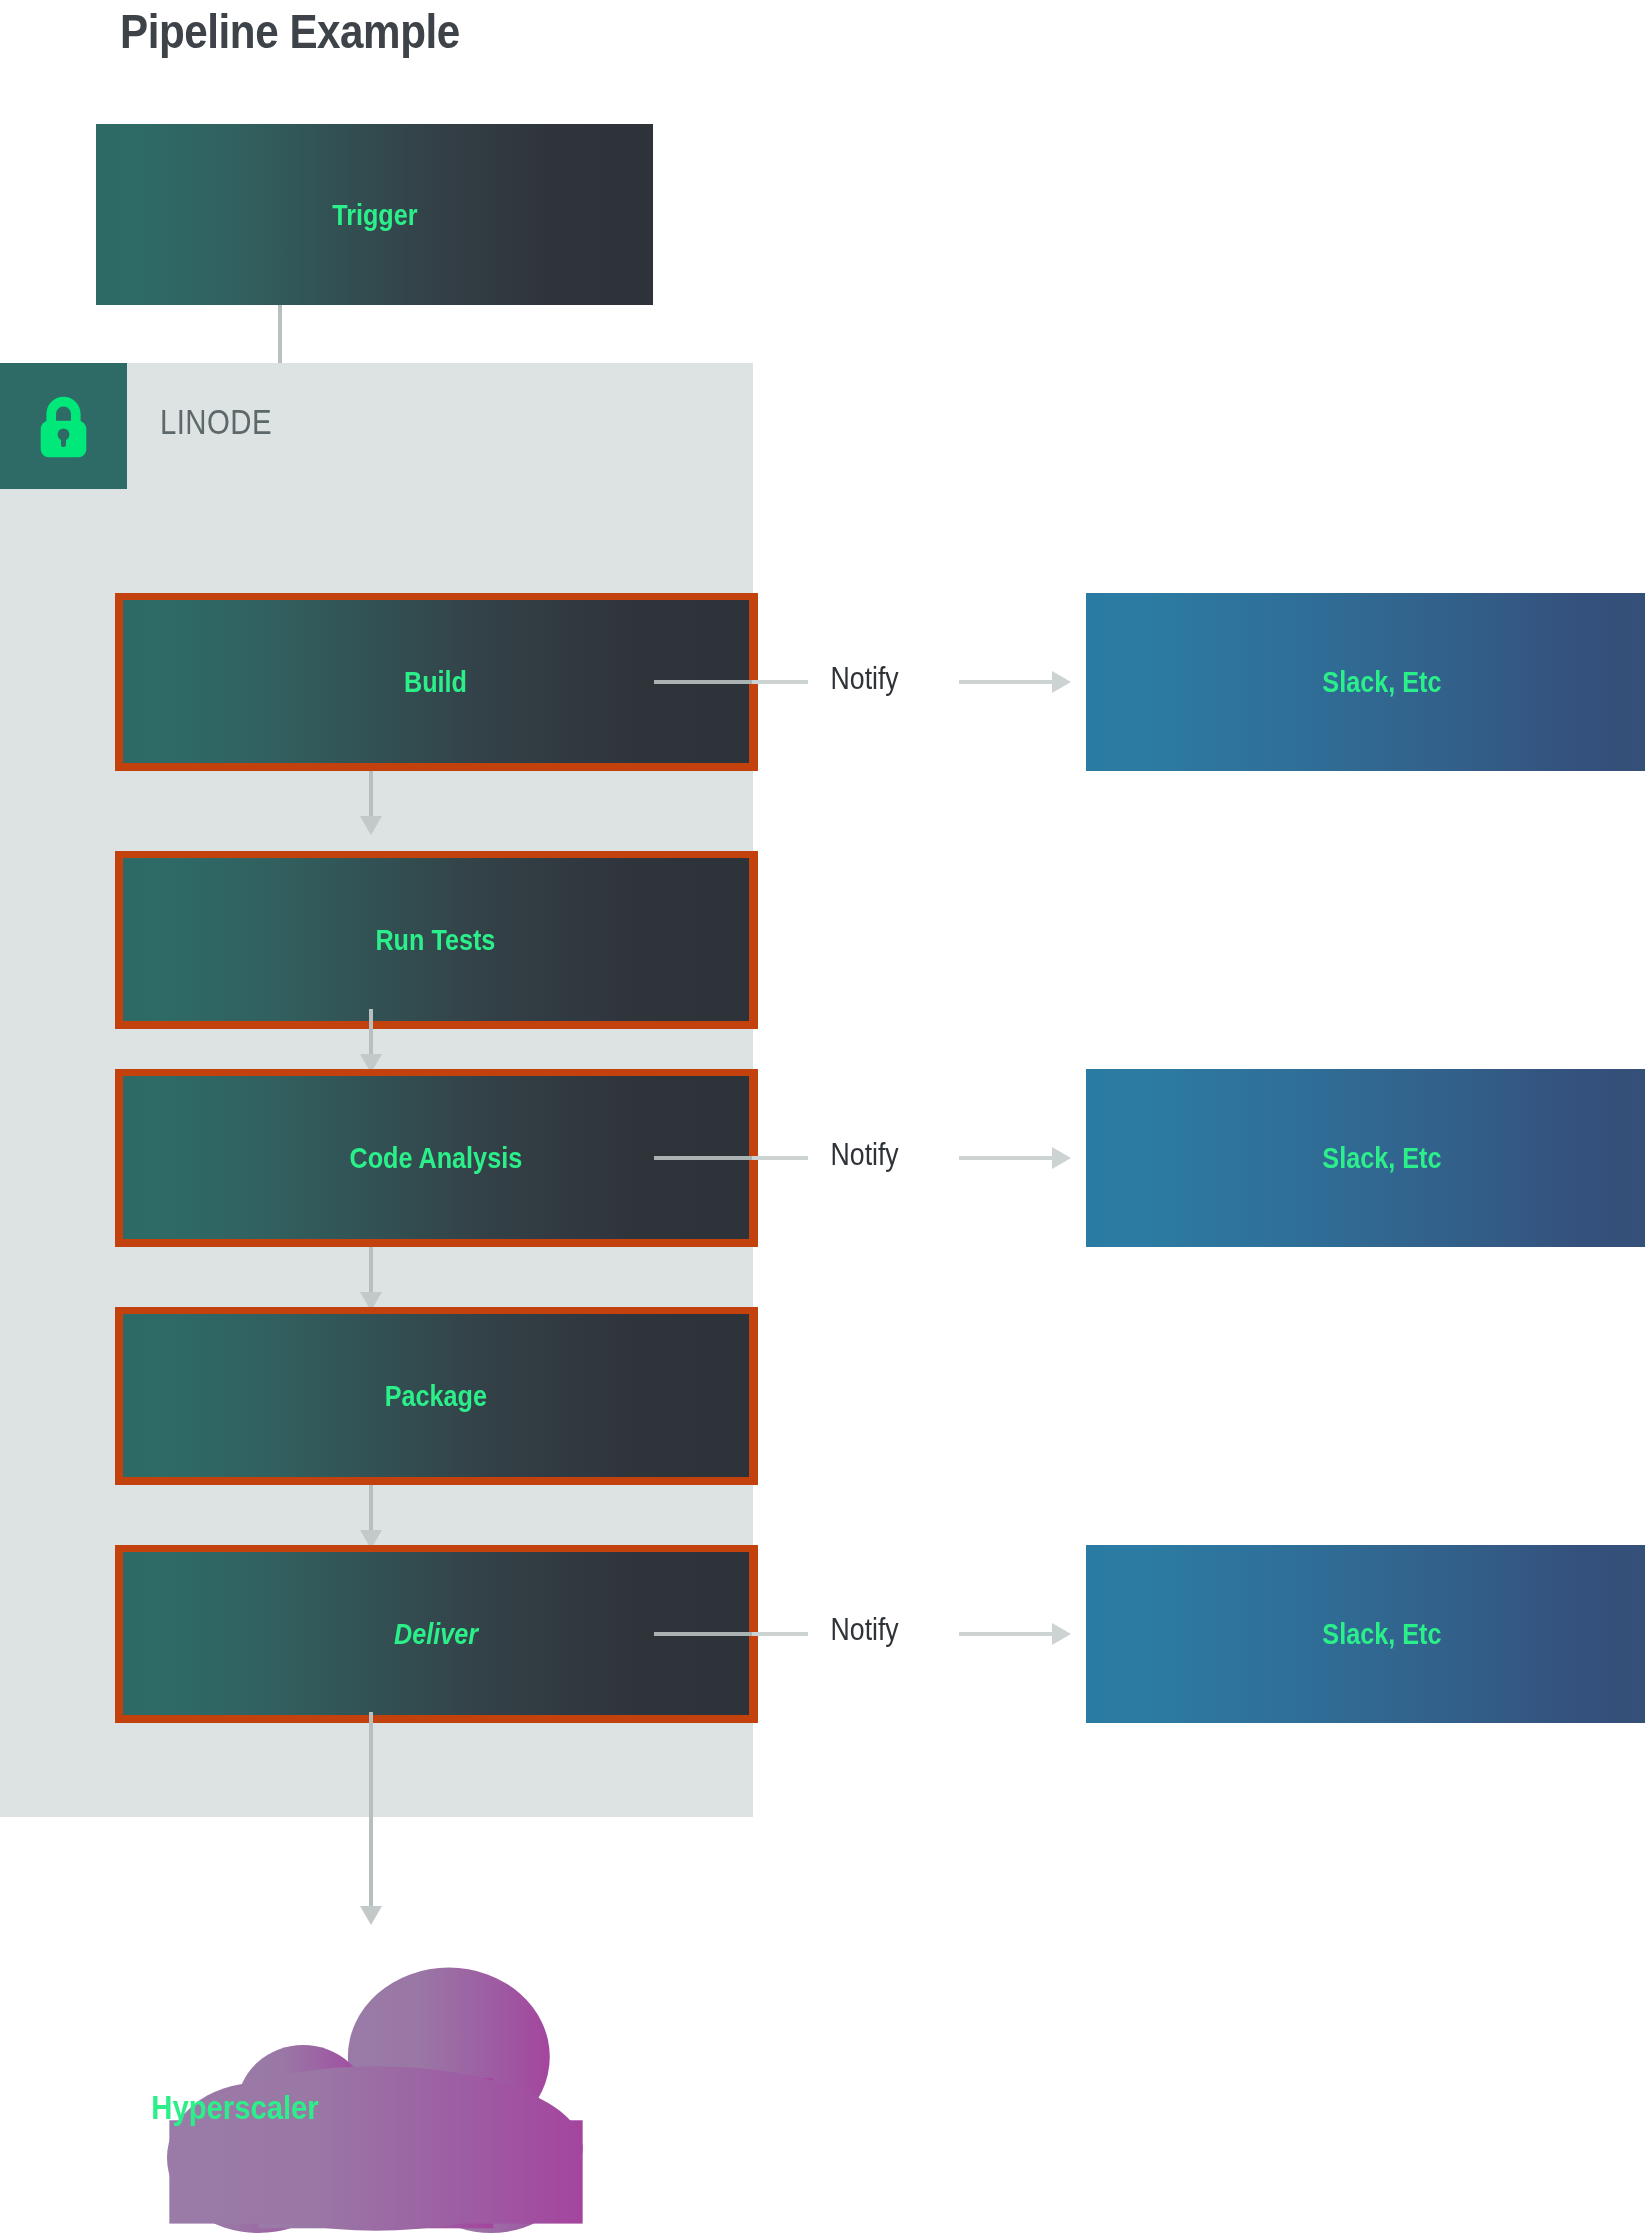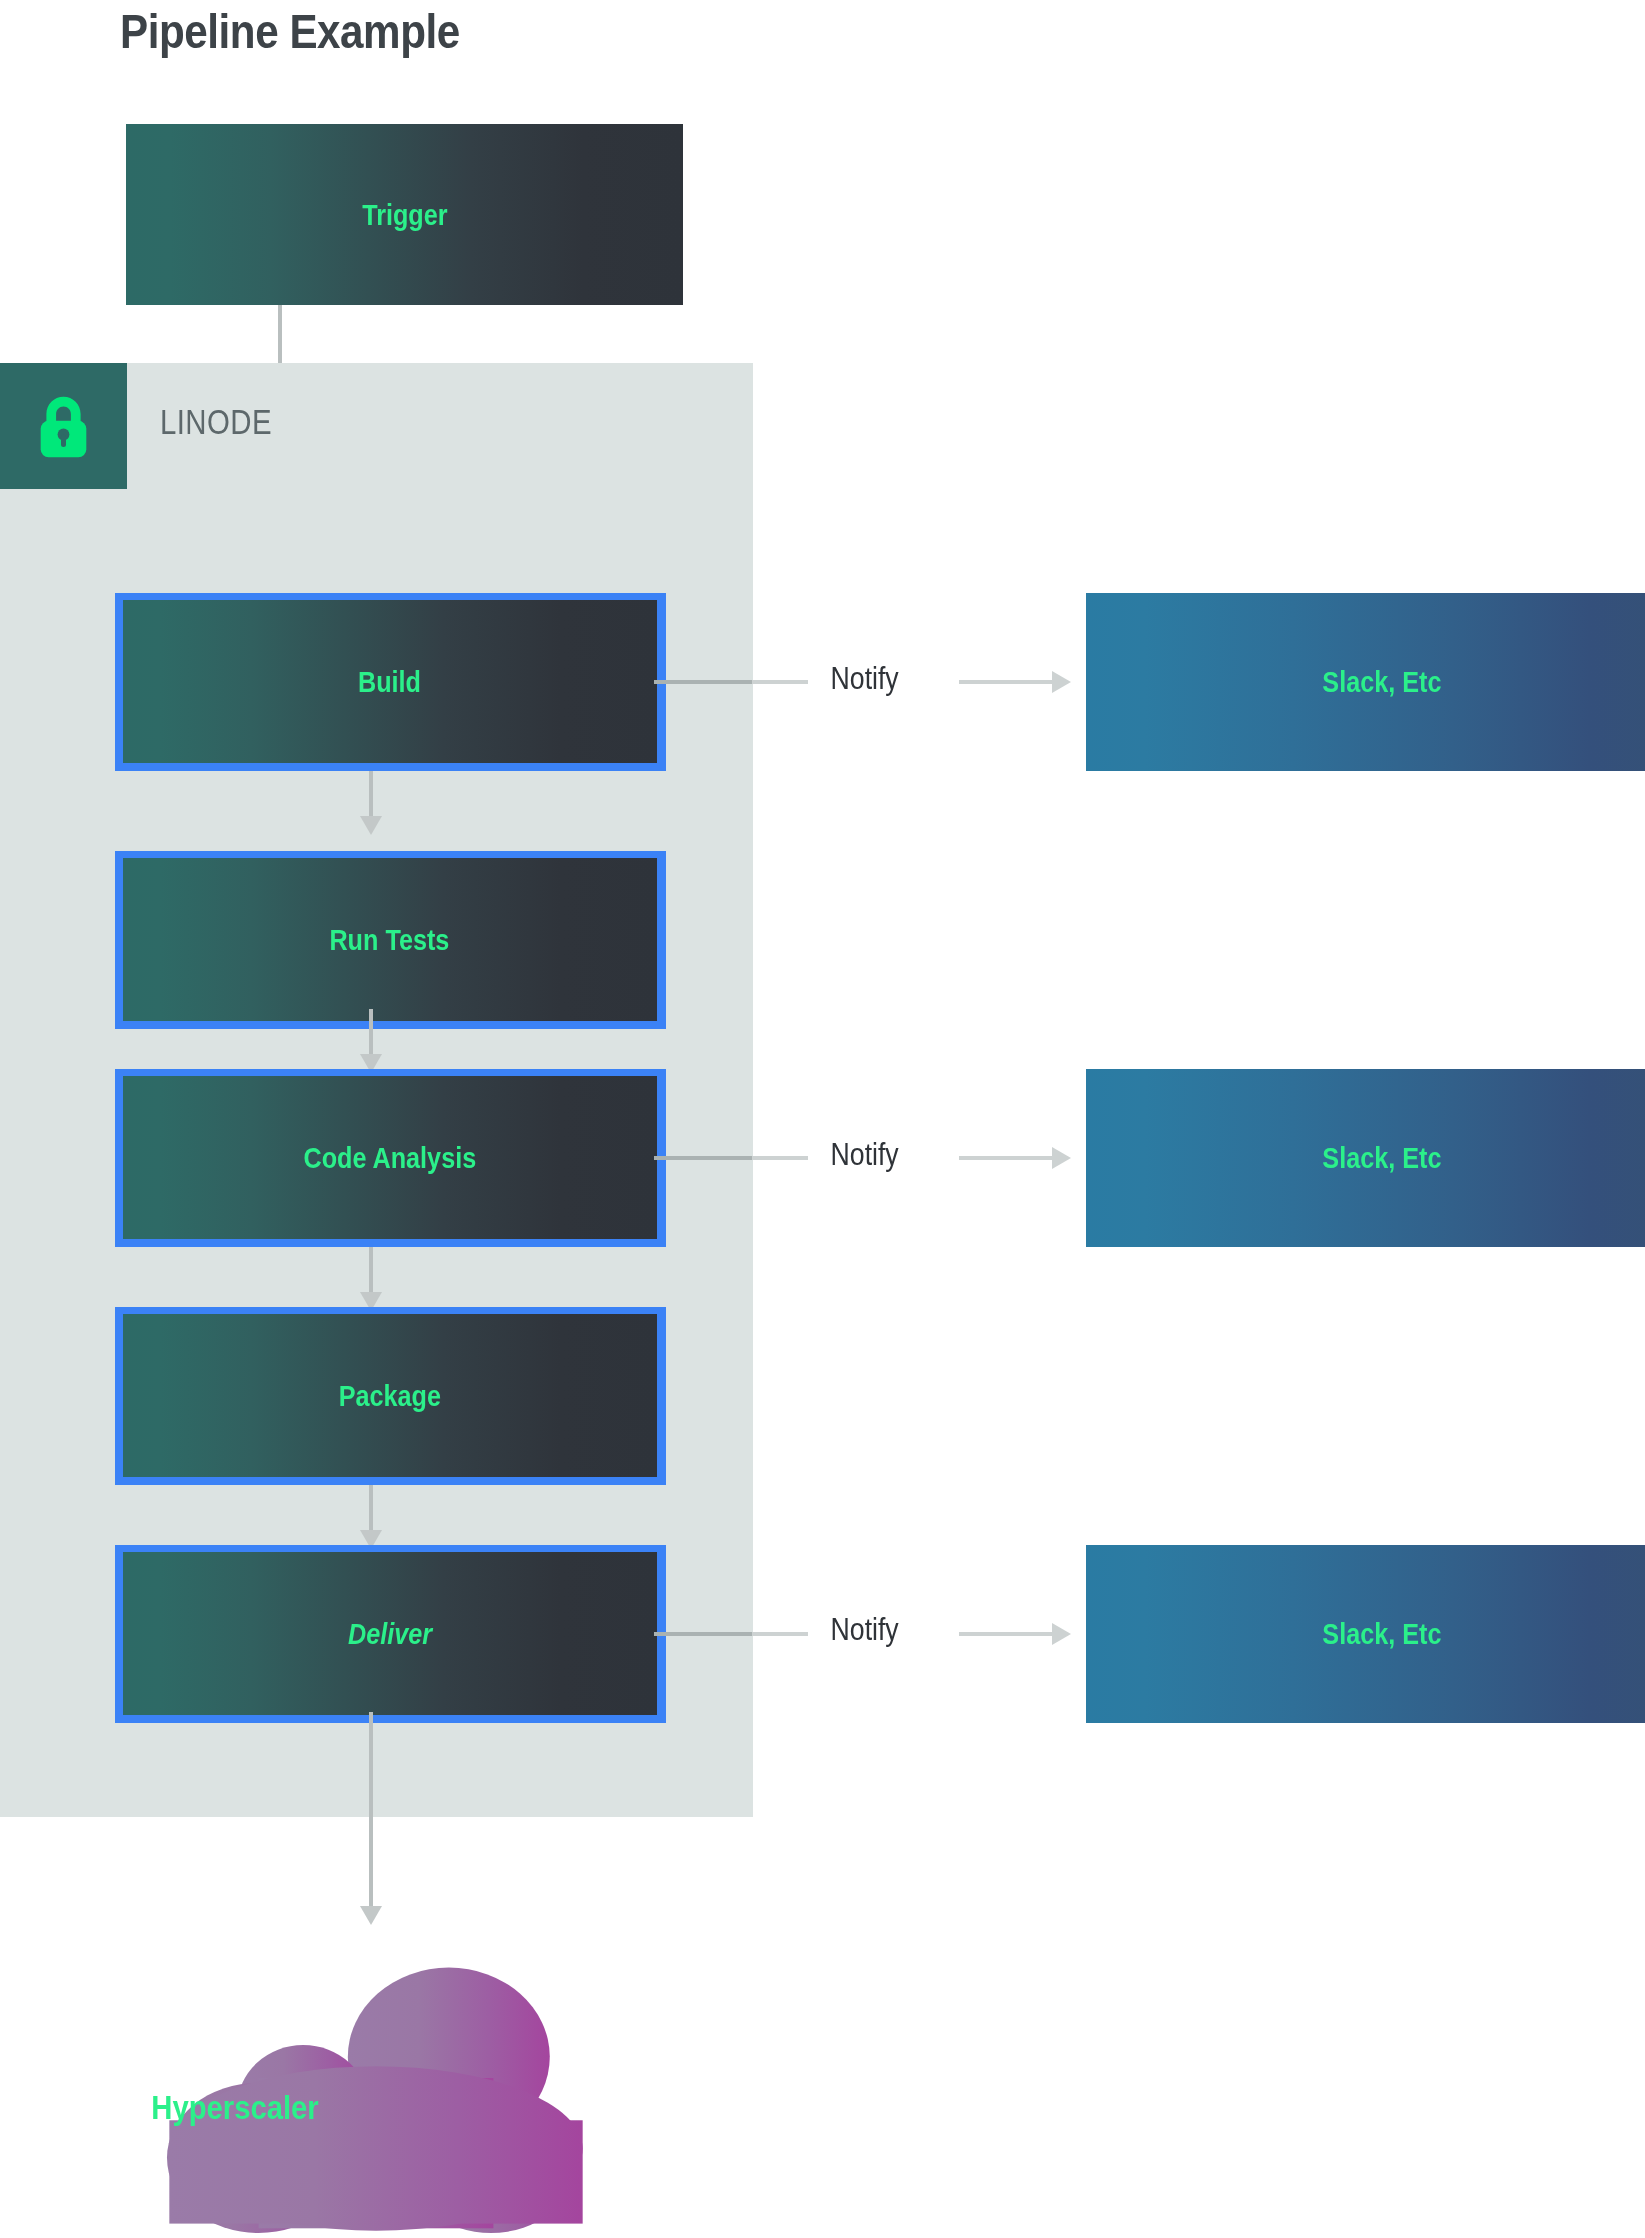--- a/index.html
+++ b/index.html
@@ -11,21 +11,21 @@
     position:absolute;left:120px;top:2.8px;
     font-size:49px;font-weight:bold;color:#3d4348;
     letter-spacing:-0.5px;white-space:nowrap;
     transform:scaleX(0.86);transform-origin:left center;
   }
 
   
   #trigger-box{
     position:absolute;left:96px;top:124px;width:557px;height:181px;
     background:linear-gradient(90deg,#2d6a66 0%,#2e6a66 8%,#31605f 26%,#333f46 62%,#2f343b 82%,#2e333a 100%);
-    display:flex;align-items:center;justify-content:center;margin-left:30px;
+    display:flex;align-items:center;justify-content:center;
   }
   .node-label{
     color:#2bf08a;font-weight:bold;font-size:30px;
     transform:scaleX(0.84);transform-origin:center;
     white-space:nowrap;letter-spacing:0px;
   }
 
   
   #linode-panel{
     position:absolute;left:0;top:363px;width:753px;height:1454px;
@@ -37,22 +37,22 @@
   }
   #lock-icon{position:absolute;left:27px;top:27px;}
   #linode-label{
     position:absolute;left:160px;top:402px;
     font-size:35px;color:#5d686b;letter-spacing:0.5px;
     transform:scaleX(0.84);transform-origin:left center;white-space:nowrap;
   }
 
   
   .stage-frame{
-    position:absolute;left:115px;width:551px;height:178px;
-    background:#3b82f6;padding:7px 9px 8px 7.5px;box-sizing:border-box;
+    position:absolute;left:115px;width:643px;height:178px;
+    background:#c2410c;padding:7px 9px 8px 7.5px;box-sizing:border-box;
   }
   .stage-inner{
     width:100%;height:100%;
     background:linear-gradient(90deg,#2d6a66 0%,#2e6a66 7%,#31605f 24%,#333f46 60%,#2f343b 82%,#2e333a 100%);
     display:flex;align-items:center;justify-content:center;
   }
 
   
   .slack-box{
     position:absolute;left:1086px;width:592px;height:178px;

